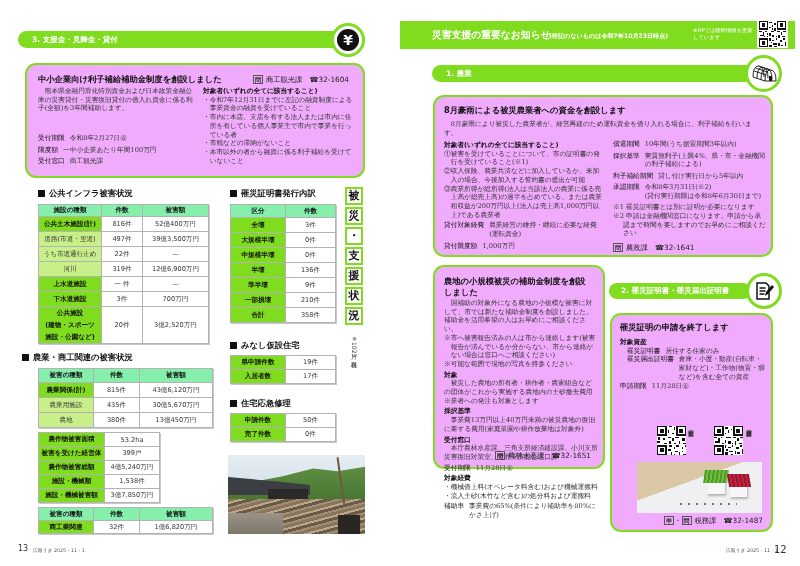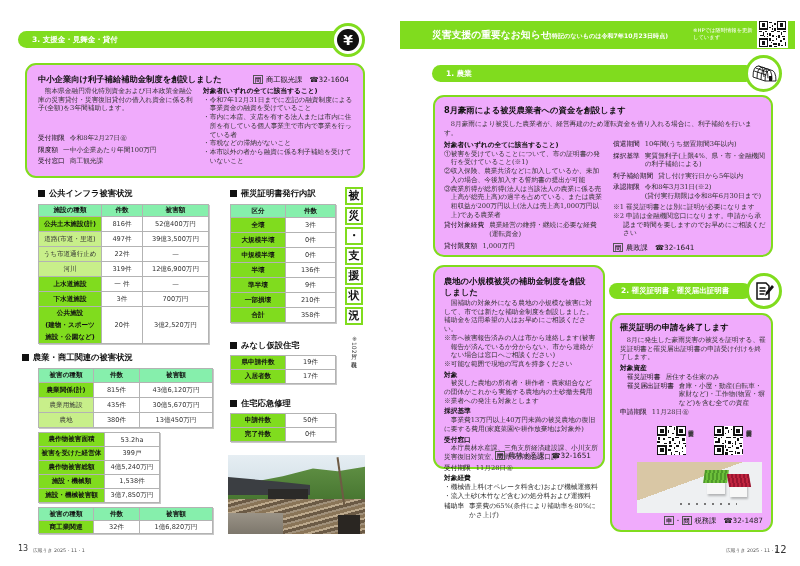--- a/index.html
+++ b/index.html
@@ -418,21 +418,20 @@
   <svg width="20" height="20" viewBox="0 0 20 20">
     <path d="M3 2h9l3 3v13H3z" fill="#fff" stroke="#111" stroke-width="1.5"></path>
     <path d="M5.5 7h6M5.5 10h6M5.5 13h5" stroke="#111" stroke-width="1.3"></path>
     <path d="M11 15l1-4 6-7 2 2-6 7z" fill="#111"></path>
   </svg>
 </div>
 
 <div class="box" style="left:610px;top:313px;width:163px;height:219px">
   <div class="ttl" style="left:8px;top:7px">罹災証明の申請を終了します</div>
   <div class="a txt" style="left:8px;top:21px;width:146px">
-    <div class="ind">8月に発生した豪雨災害の被災を証明する、罹災証明書と罹災届出証明書の申請受け付けを終了します。</div>
     <div class="b mt2">対象資産</div>
     <div class="kv" style="padding-left:7px">
         <span class="k">罹災証明書</span>
         <span class="v">居住する住家のみ</span>
       </div>
     <div class="kv" style="padding-left:7px">
         <span class="k">罹災届出証明書</span>
         <span class="v">倉庫・小屋・動産(自転車・家財など)・工作物(物置・塀など)を含む全ての資産</span>
       </div>
     <div class="kv">

